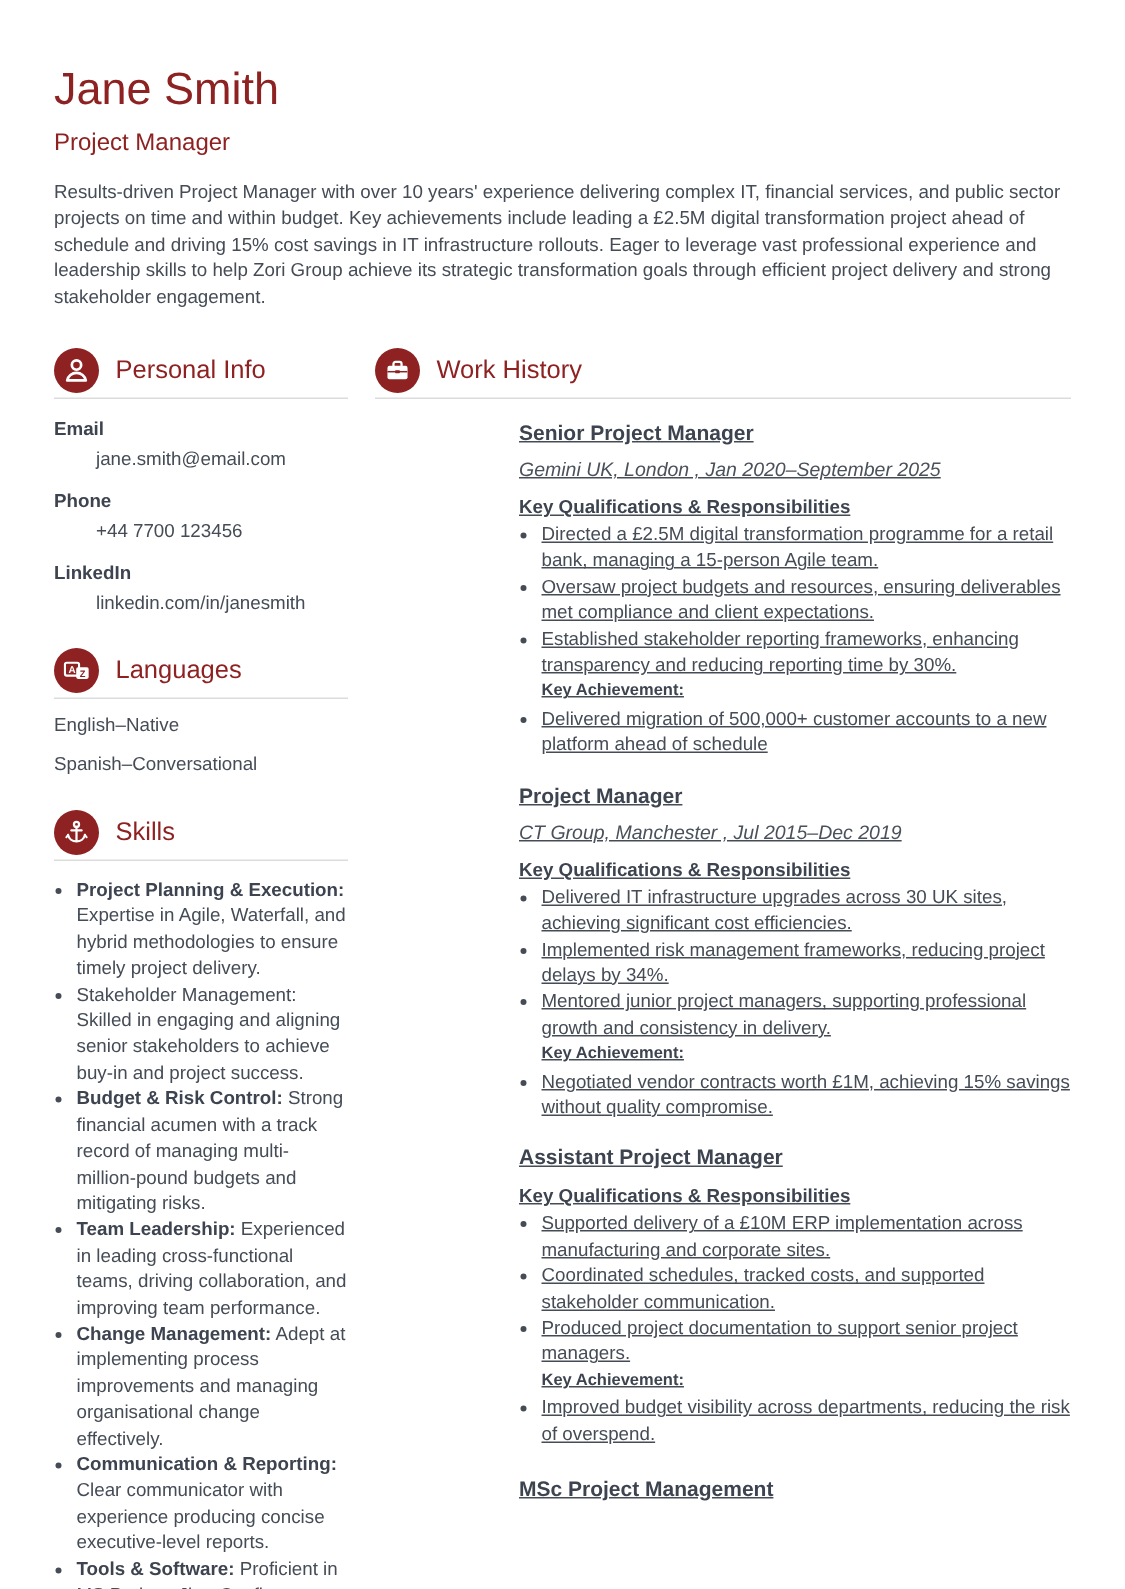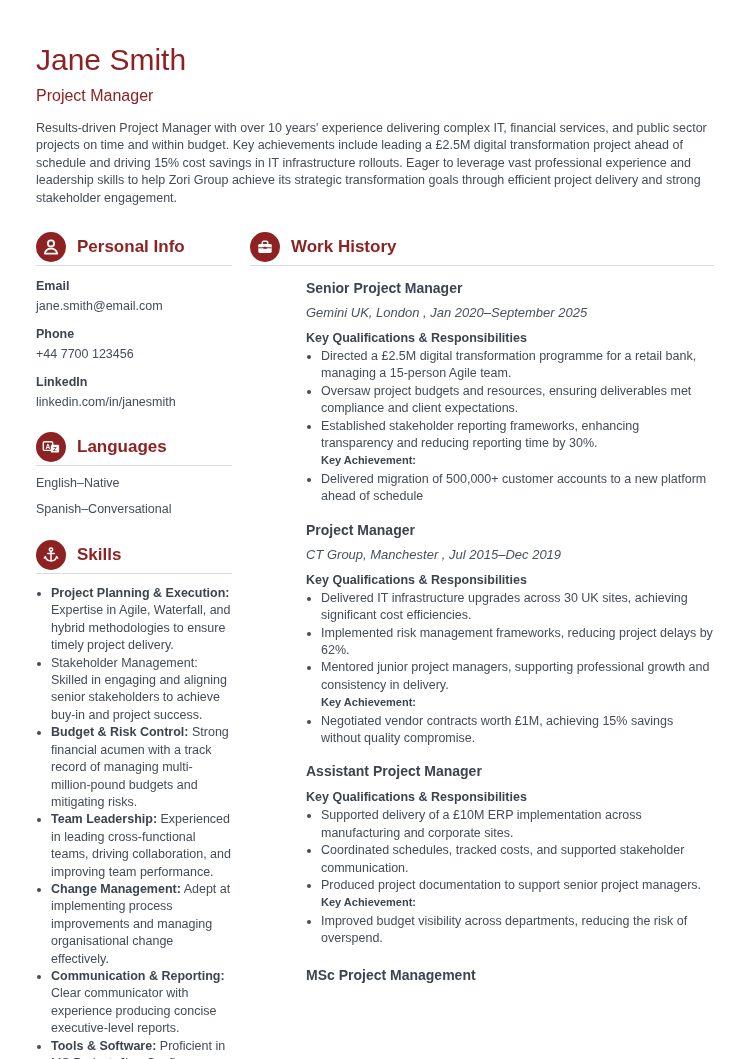--- a/index.html
+++ b/index.html
@@ -20,36 +20,36 @@
   .summary{margin:15px 0 0 0;font-size:12.5px;line-height:17.4px;color:var(--body);}
   
   .columns{display:flex;gap:18px;margin-top:25px;}
   .col-left{width:196px;flex:0 0 196px;}
   .col-right{flex:1;min-width:0;}
   
   .section{margin-top:0;}
   .col-left .section + .section{margin-top:22px;}
   .col-right .section + .section{margin-top:18px;}
   .sec-head{display:flex;align-items:center;gap:11px;padding-bottom:3px;border-bottom:1px solid var(--divider);}
-  .sec-title{margin:0;font-size:17px;line-height:30px;font-weight:bold;color:var(--accent);text-align:right;}
+  .sec-title{margin:0;font-size:17px;line-height:30px;font-weight:normal;color:var(--accent);text-align:right;}
   .icon-circle{width:30px;height:30px;flex:0 0 30px;display:block;}
   
   .pi-field{margin-top:12px;}
   .pi-label{font-size:12.5px;font-weight:bold;color:var(--heading);line-height:16px;}
-  .pi-value{font-size:12.5px;color:var(--body);line-height:16px;margin-top:4px;}
+  .pi-value{font-size:12.5px;color:var(--body);line-height:16px;margin-top:4px;margin-left:28px;}
   
   .lang-list{margin-top:3px;}
   .lang-item{font-size:12.5px;color:var(--body);line-height:17px;margin-top:9px;}
   
   .skills-list{margin:11px 0 0 0;padding-left:15px;}
   .skill-item{font-size:12.5px;line-height:17.4px;color:var(--body);}
   .skill-label{font-weight:bold;color:var(--heading);}
   .skill-label.plain{font-weight:normal;color:var(--body);}
   
-  .entries{margin-left:56px;}
+  .entries{margin-left:96px;text-decoration:underline;}
   .job{margin-top:13px;}
   .job + .job{margin-top:15px;}
   .job-title{margin:0;font-size:14px;line-height:18px;font-weight:bold;color:var(--heading);}
   .job-meta{margin-top:8px;font-size:13px;font-style:italic;color:#4A515B;line-height:16px;}
   .job-sub{margin-top:9px;font-size:12.5px;font-weight:bold;color:var(--heading);line-height:17px;}
   .bullets{margin:1px 0 0 0;padding-left:15px;}
   .bullets li{font-size:12.5px;line-height:17.4px;color:var(--body);}
   .ach-label{margin-left:15px;font-size:11px;line-height:17.4px;font-weight:bold;color:var(--heading);}
   .edu-entry{margin-top:13px;}
 </style>
@@ -162,21 +162,21 @@
               <ul class="bullets">
                 <li>Delivered migration of 500,000+ customer accounts to a new platform ahead of schedule</li>
               </ul>
             </div>
             <div class="job">
               <h4 class="job-title">Project Manager</h4>
               <div class="job-meta">CT Group, Manchester , Jul 2015–Dec 2019</div>
               <div class="job-sub">Key Qualifications &amp; Responsibilities</div>
               <ul class="bullets">
                 <li>Delivered IT infrastructure upgrades across 30 UK sites, achieving significant cost efficiencies.</li>
-                <li>Implemented risk management frameworks, reducing project delays by 62%.</li>
+                <li>Implemented risk management frameworks, reducing project delays by 34%.</li>
                 <li>Mentored junior project managers, supporting professional growth and consistency in delivery.</li>
               </ul>
               <div class="ach-label">Key Achievement:</div>
               <ul class="bullets">
                 <li>Negotiated vendor contracts worth £1M, achieving 15% savings without quality compromise.</li>
               </ul>
             </div>
             <div class="job">
               <h4 class="job-title">Assistant Project Manager</h4>
               <div class="job-sub">Key Qualifications &amp; Responsibilities</div>

